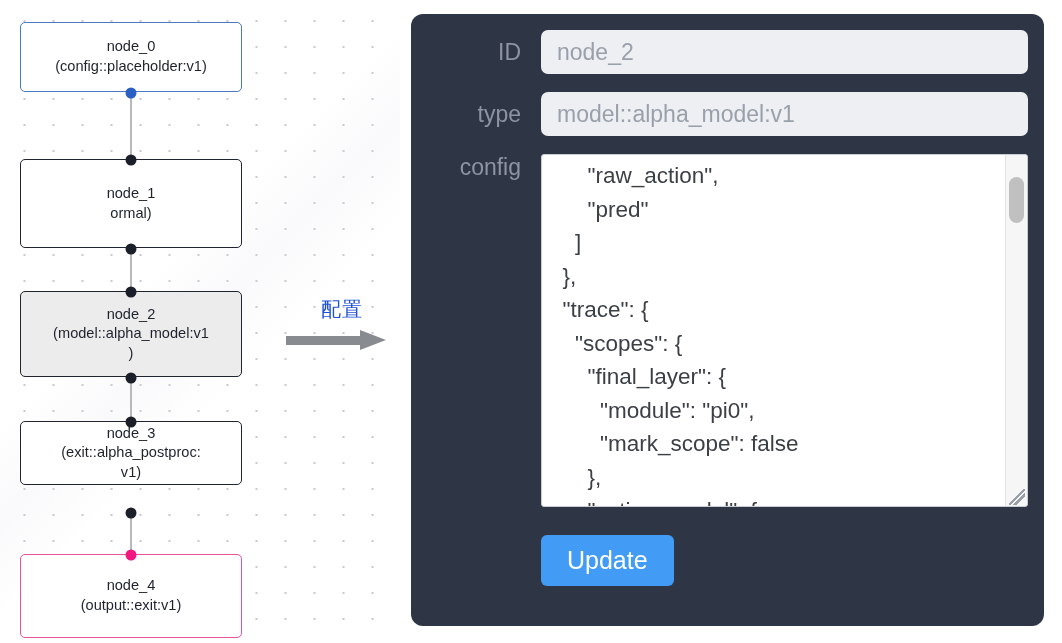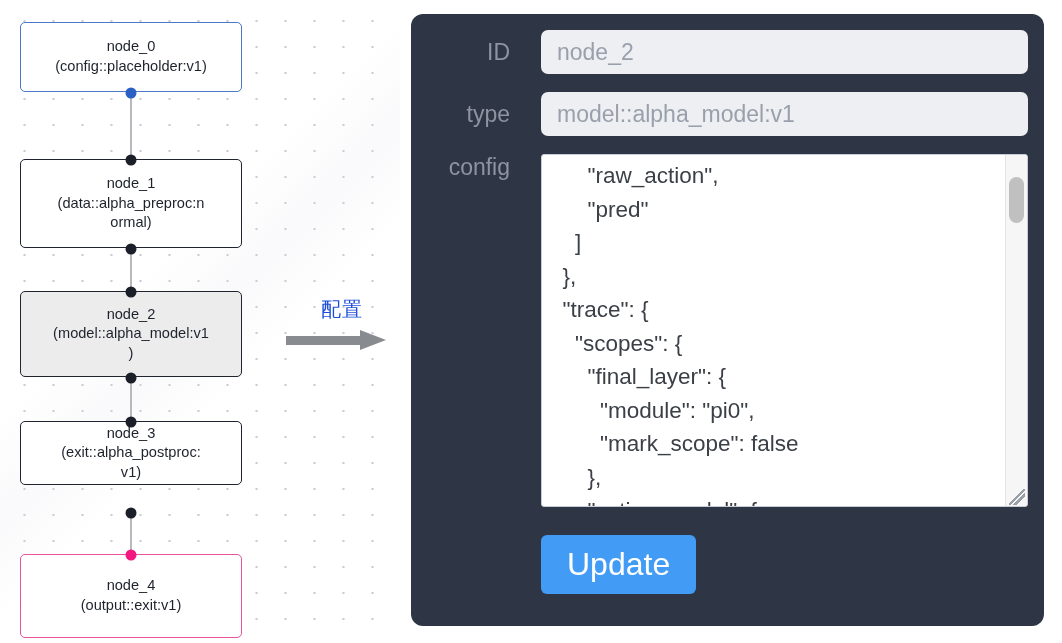--- a/index.html
+++ b/index.html
@@ -133,21 +133,21 @@
   .field-row {
     display: flex;
     align-items: center;
     margin-bottom: 18px;
   }
   .field-row.cfg { align-items: flex-start; }
   .field-label {
     width: 114px;
     flex: 0 0 114px;
     text-align: right;
-    padding-right: 31px;
+    padding-right: 20px;
     box-sizing: border-box;
     color: #8d93a1;
     font-size: 23px;
   }
   .field-input {
     flex: 1;
     background: #edeff3;
     border: none;
     border-radius: 7px;
     height: 44px;
@@ -212,21 +212,21 @@
   }
 
   #update-button {
     margin-left: 114px;
     margin-top: 10px;
     display: inline-flex;
     align-items: center;
     justify-content: center;
     background: #429bf4;
     color: #ffffff;
-    font-size: 32px;
+    font-size: 25px;
     border: none;
     border-radius: 6px;
     padding: 11px 26px;
     cursor: pointer;
     font-family: "Liberation Sans", sans-serif;
   }
 </style>
 </head>
 <body>
 
@@ -238,21 +238,20 @@
   <div class="edge" style="top:512px;height:42px;"></div>
 
   <div class="node selected-blue" style="top:22px;height:70px;">
     <span class="nline">node_0</span>
     <span class="nline">(config::placeholder:v1)</span>
     <div class="handle blue" style="top:70px;"></div>
   </div>
 
   <div class="node" style="top:159px;height:89px;">
     <span class="nline">node_1</span>
-    <span class="nline">(data::alpha_preproc:n</span>
     <span class="nline">ormal)</span>
     <div class="handle" style="top:0px;"></div>
     <div class="handle" style="top:89px;"></div>
   </div>
 
   <div class="node active" style="top:291px;height:86px;">
     <span class="nline">node_2</span>
     <span class="nline">(model::alpha_model:v1</span>
     <span class="nline">)</span>
     <div class="handle" style="top:0px;"></div>

